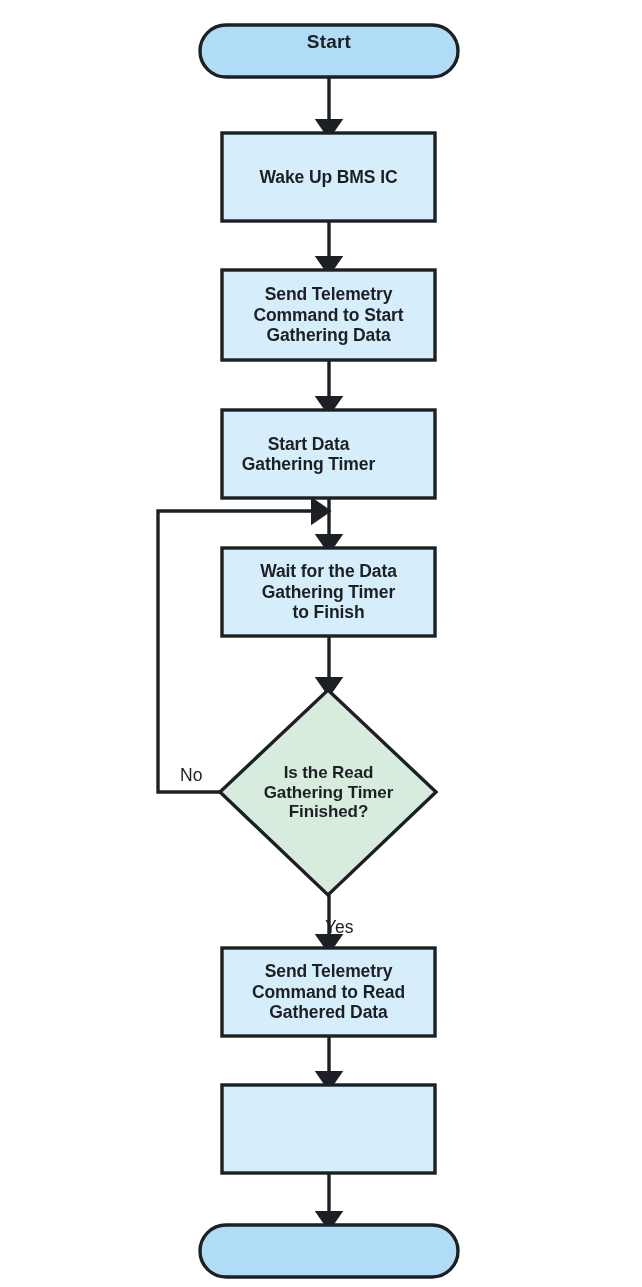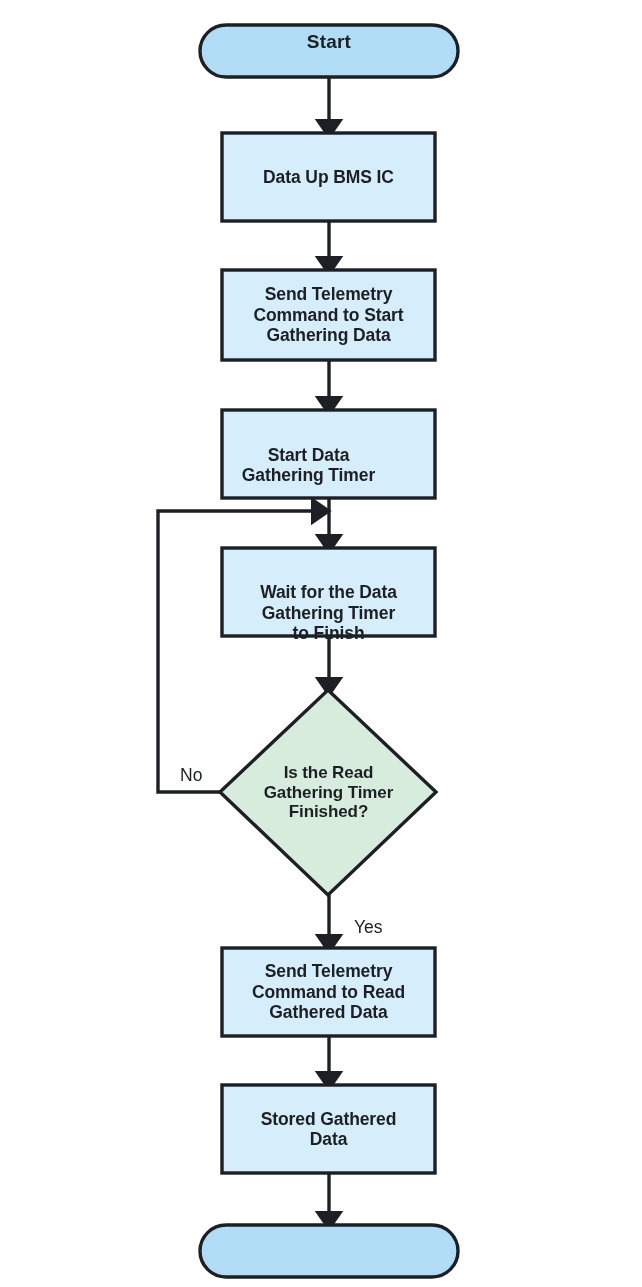--- a/index.html
+++ b/index.html
@@ -112,42 +112,40 @@
 
     <rect x="222" y="948" width="213" height="88" fill="#d6edfb" stroke="#1c2024" stroke-width="3.4"></rect>
 
     <rect x="222" y="1085" width="213" height="88" fill="#d6edfb" stroke="#1c2024" stroke-width="3.4"></rect>
 
     <rect x="200" y="1225" width="258" height="52" rx="26" ry="26" fill="#b0dcf5" stroke="#1c2024" stroke-width="3.4"></rect>
   </svg>
 
   <div class="node-label terminal" style="left:200px; top:25px; width:258px; height:35px;">Start</div>
 
-  <div class="node-label process" style="left:222px; top:133px; width:213px; height:88px;">Data Up BMS IC</div>
+  <div class="node-label process" style="left:222px; top:133px; width:213px; height:88px;">Wake Up BMS IC</div>
 
   <div class="node-label process" style="left:222px; top:270px; width:213px; height:90px;">Send Telemetry
 Command to Start
 Gathering Data</div>
 
-  <div class="node-label process" style="left:222px; top:410px; width:173px; height:88px;margin-top:11px;">Start Data
+  <div class="node-label process" style="left:222px; top:410px; width:173px; height:88px;">Start Data
 Gathering Timer</div>
 
-  <div class="node-label process" style="left:222px; top:569px; width:213px; height:88px;">Wait for the Data
+  <div class="node-label process" style="left:222px; top:548px; width:213px; height:88px;">Wait for the Data
 Gathering Timer
 to Finish</div>
 
   <div class="node-label decision" style="left:236px; top:735px; width:185px; height:115px;">Is the Read
 Gathering Timer
 Finished?</div>
 
   <div class="node-label process" style="left:222px; top:948px; width:213px; height:88px;">Send Telemetry
 Command to Read
 Gathered Data</div>
 
-  <div class="node-label process" style="left:222px; top:1085px; width:213px; height:88px;">Stored Gathered
-Data</div>
 
 
   <div class="edge-label" style="left:180px; top:765px;">No</div>
 
-  <div class="edge-label" style="left:354px; top:917px;">Yes</div>
+  <div class="edge-label" style="left:325px; top:917px;">Yes</div>
 
 </div>
 
 </body></html>

